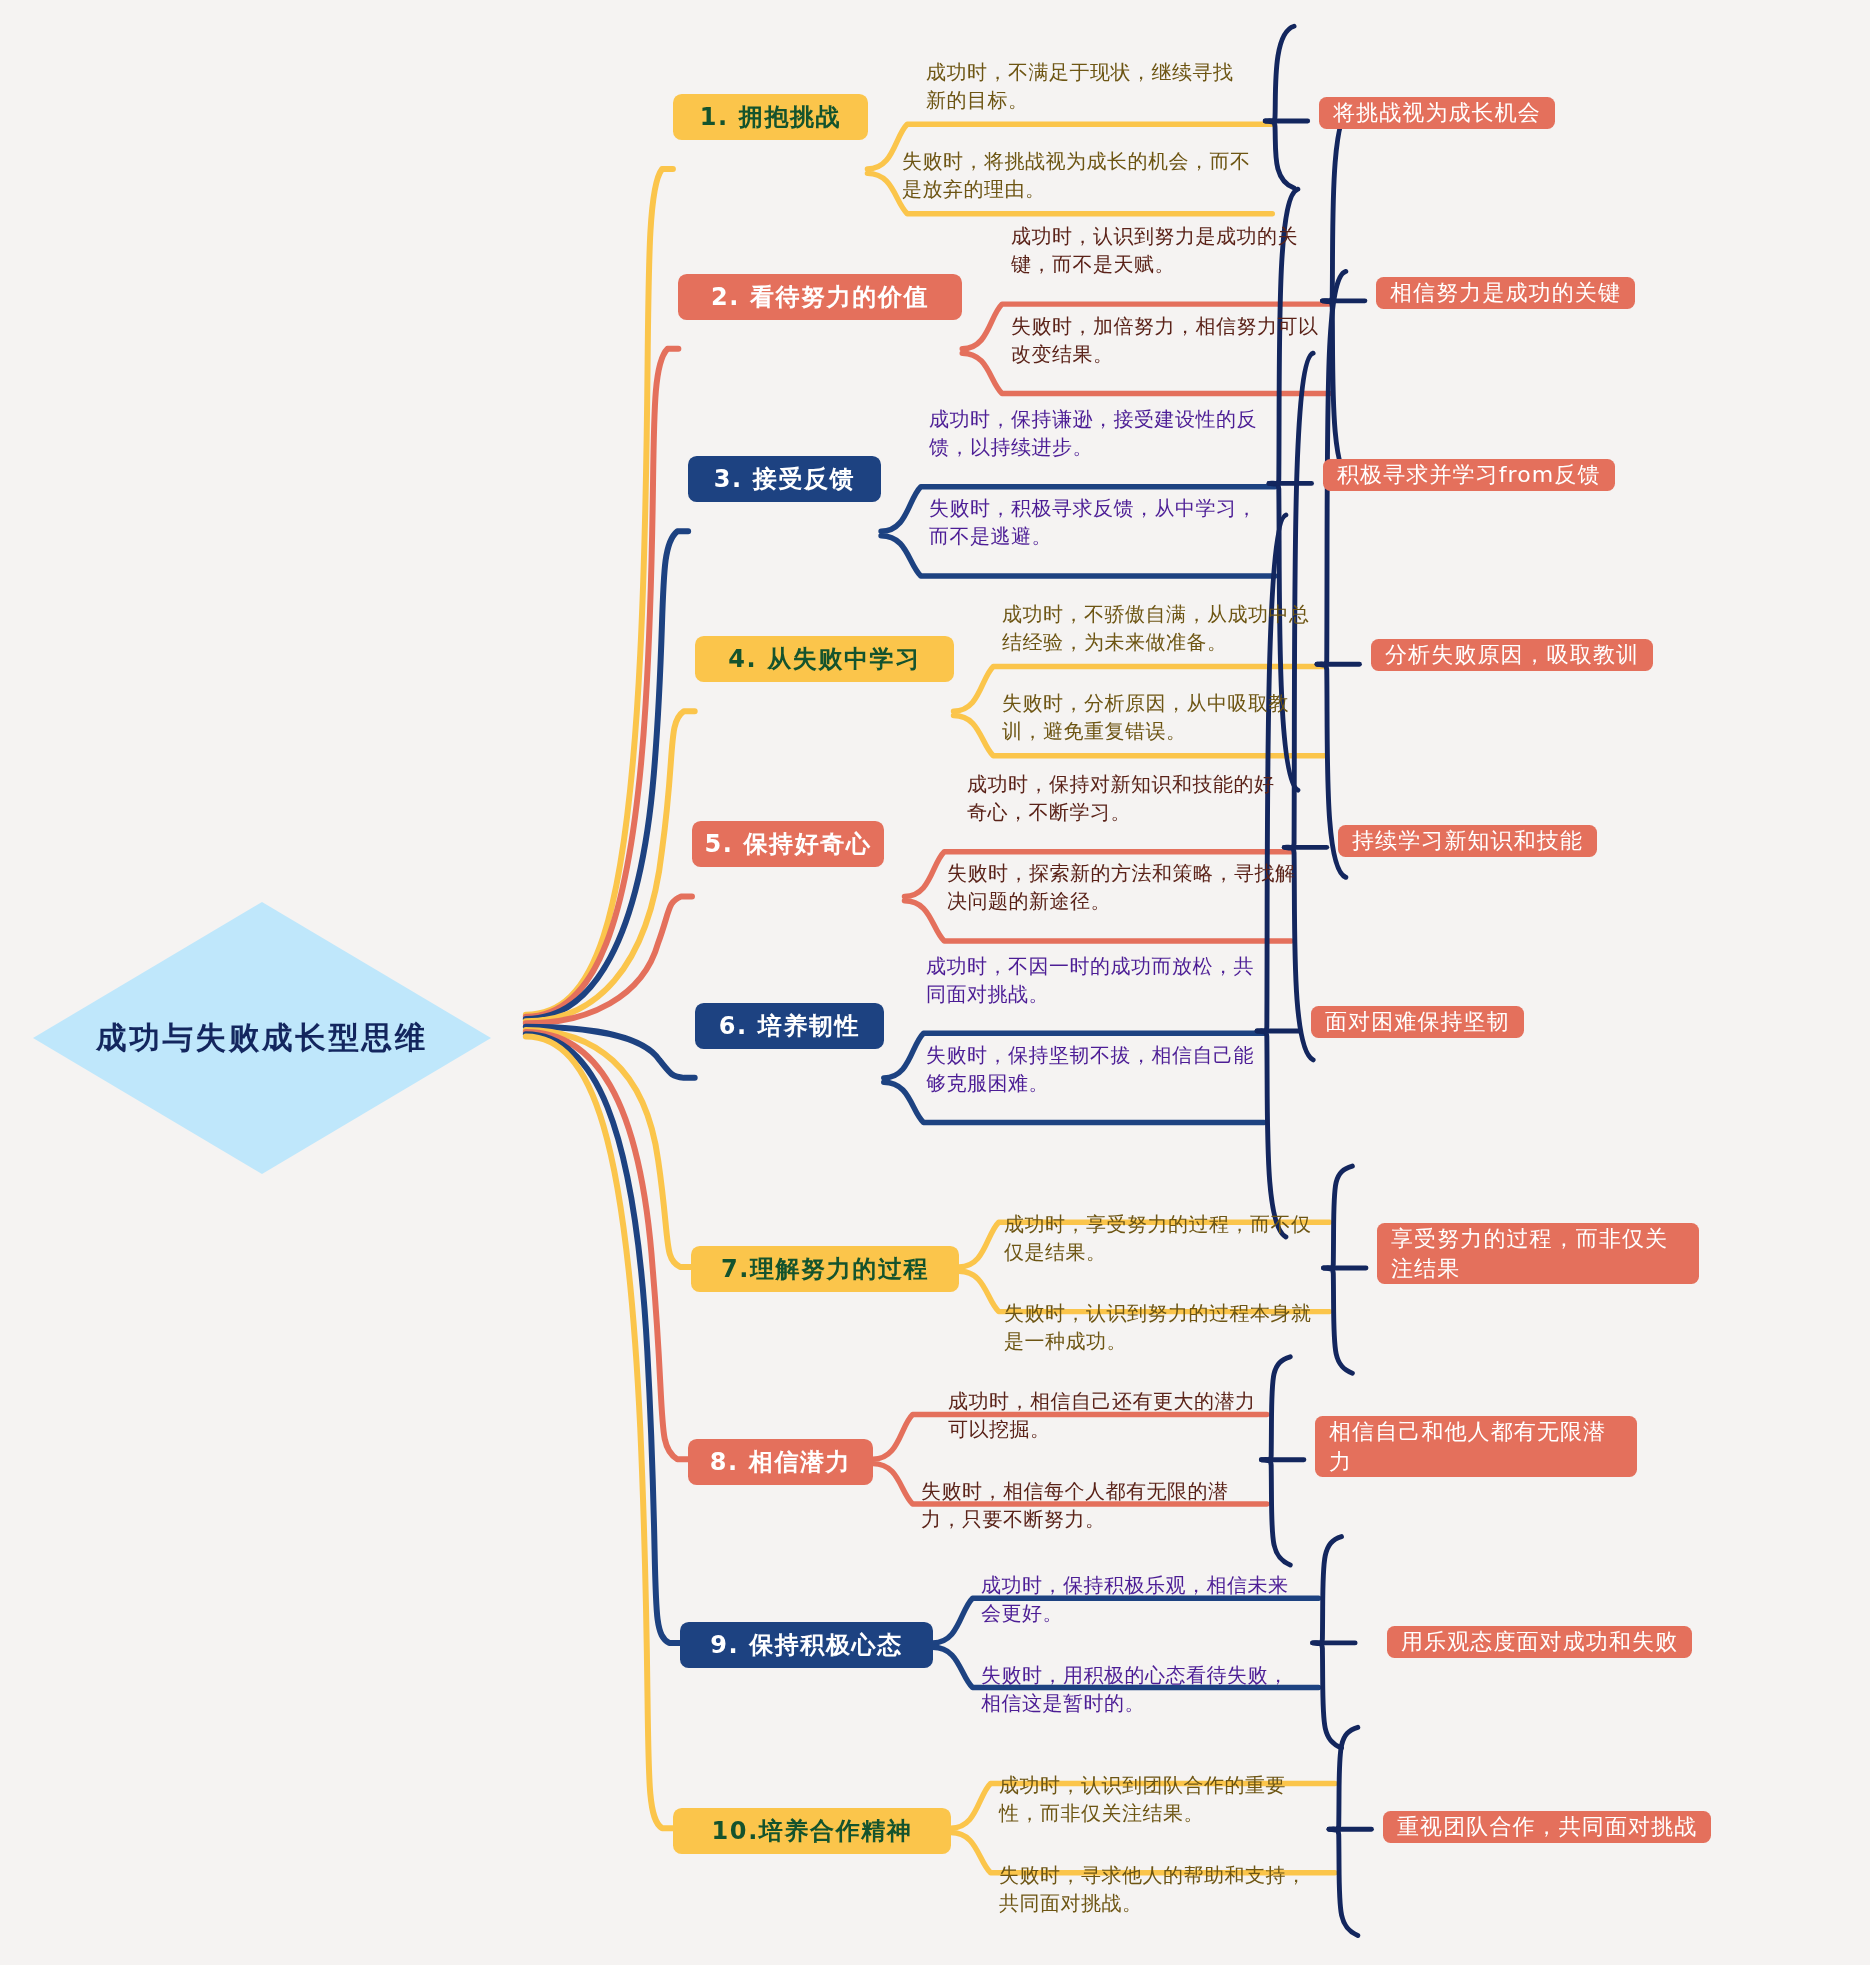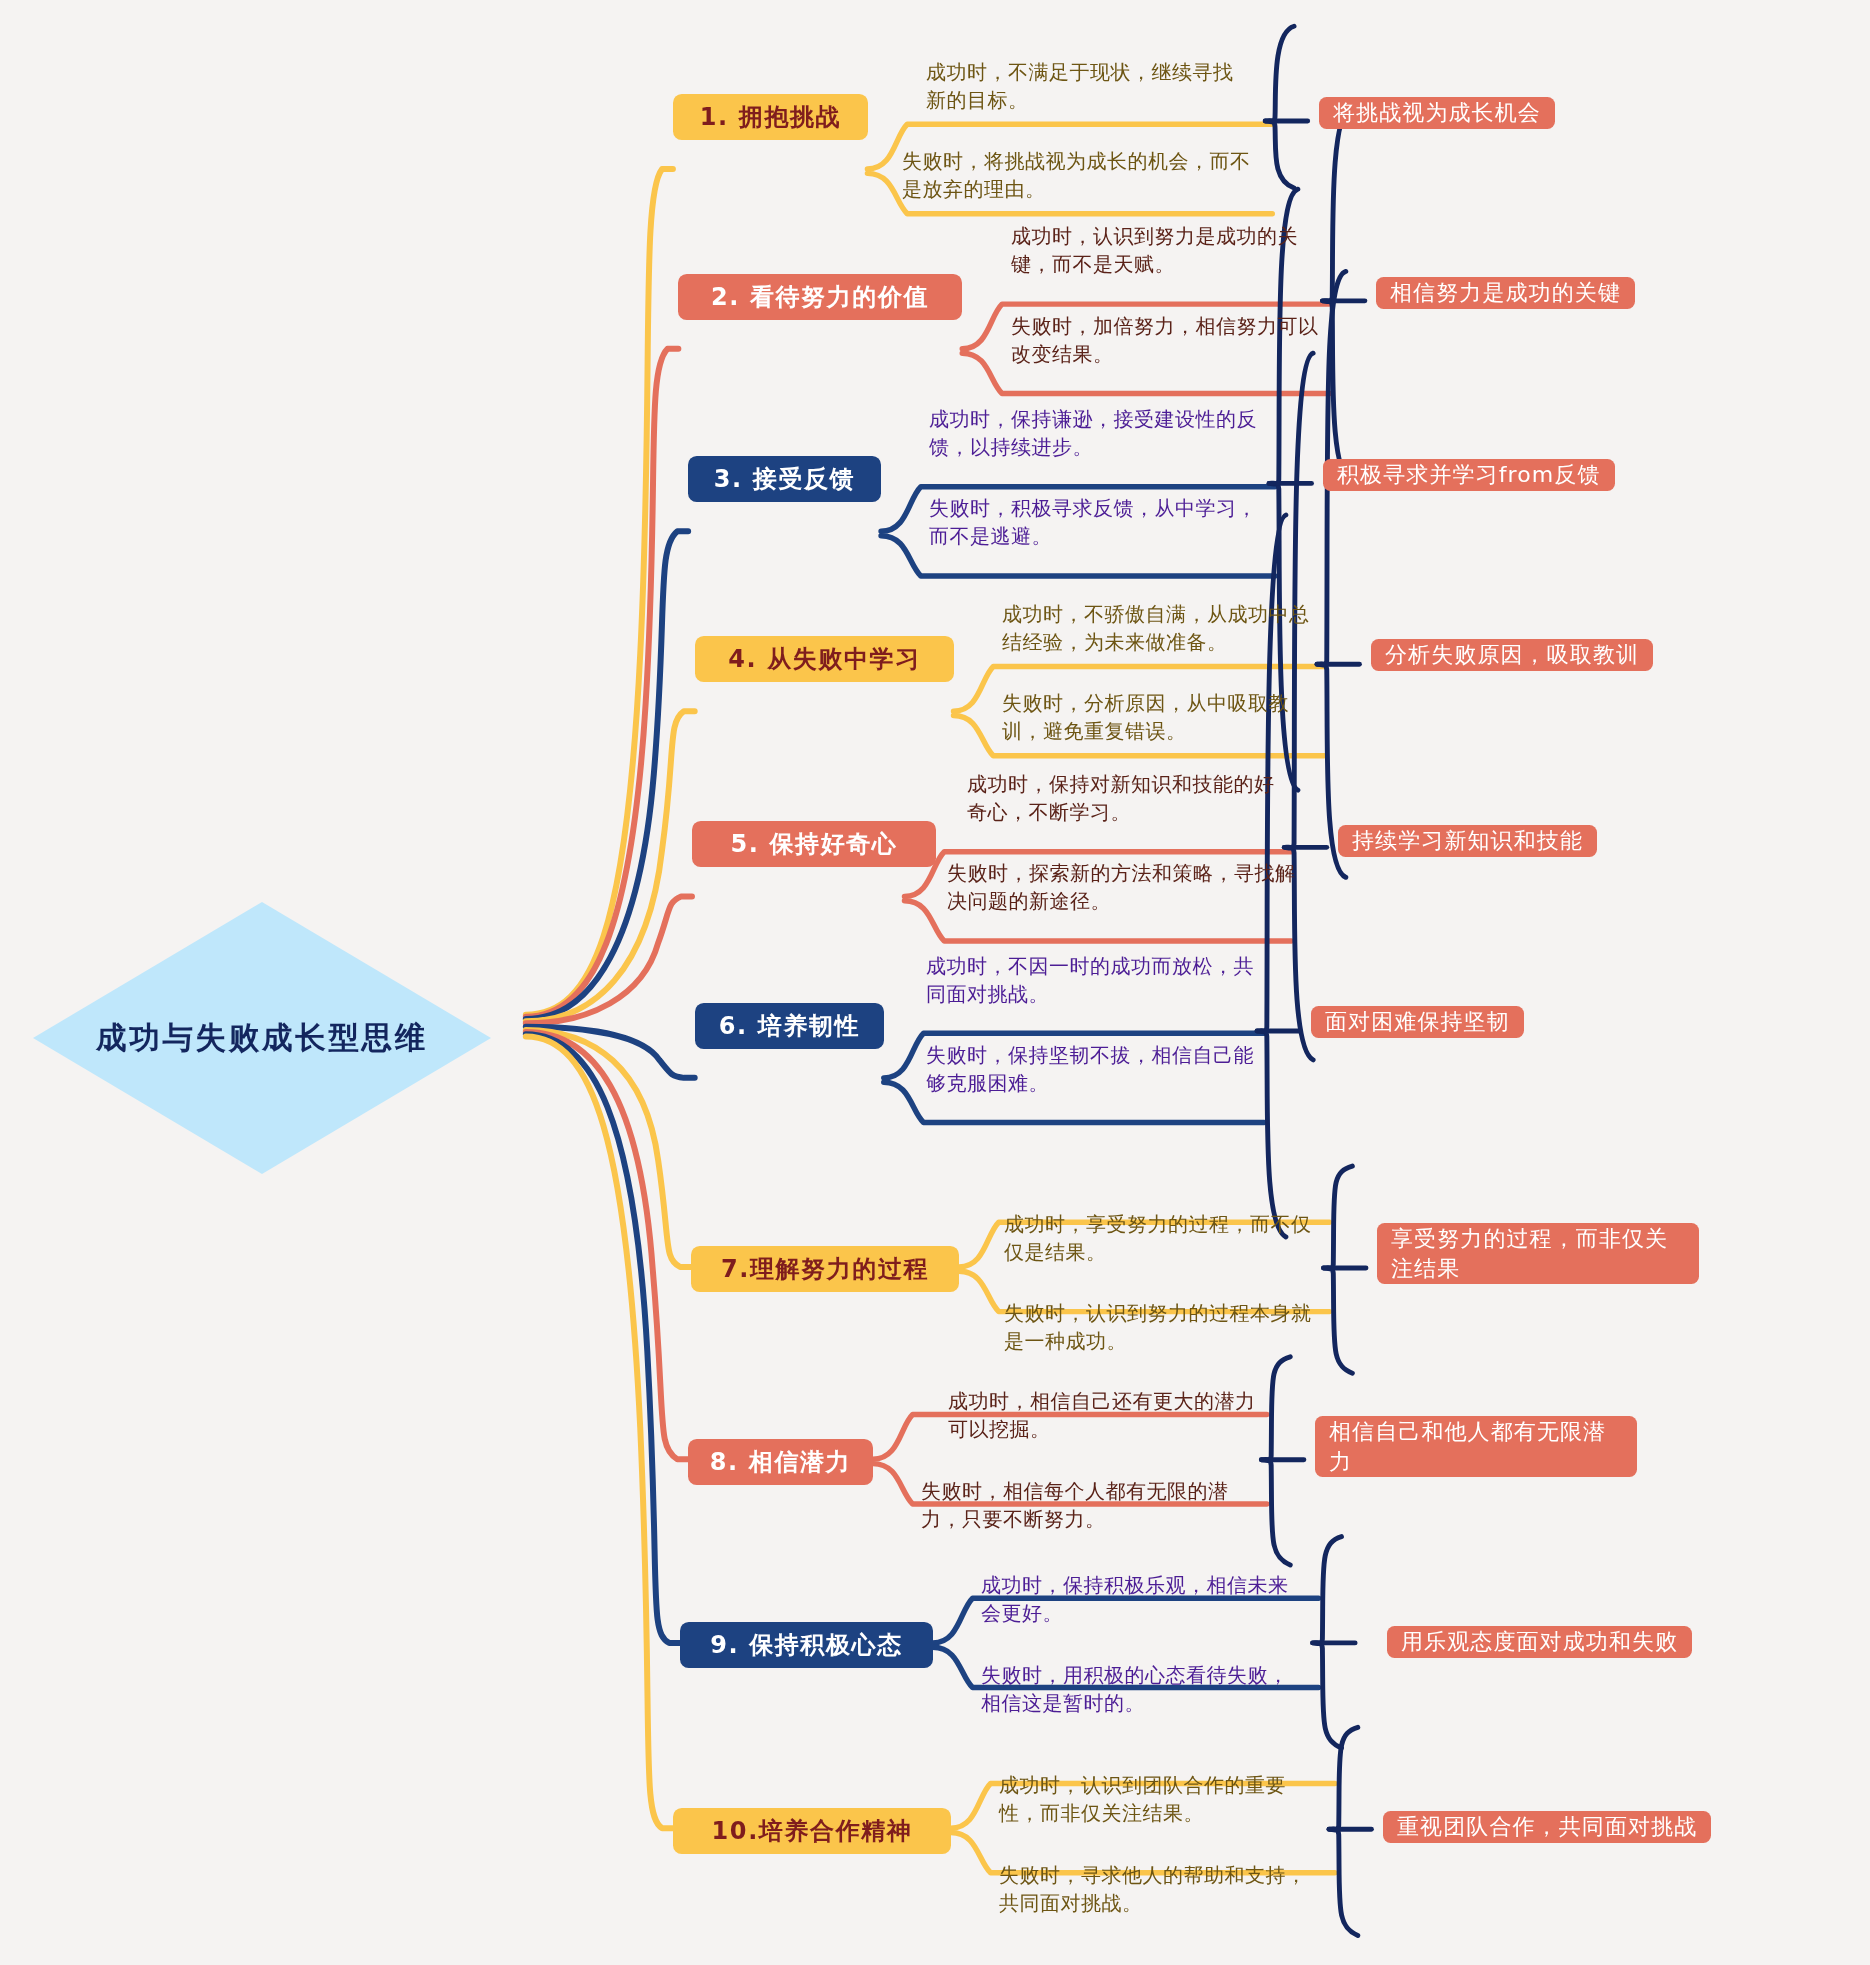--- a/index.html
+++ b/index.html
@@ -36,21 +36,21 @@
   .chip{
     position:absolute;
     display:flex;align-items:center;justify-content:center;
     border-radius:8.7px;
     font-size:24px;font-weight:700;letter-spacing:1.6px;
     white-space:nowrap;
     padding:0 14px;
     height:46px;
     box-sizing:border-box;
   }
-  .chip.yellow{background:#fbc54b;color:#7f1d1d;}
+  .chip.yellow{background:#fbc54b;color:#14532d;}
   .chip.coral{background:#e4705c;color:#ffffff;}
   .chip.navy{background:#1d4281;color:#ffffff;}
 
   
   .sub{
     position:absolute;
     font-size:20px;
     line-height:1.42;
     letter-spacing:0.5px;
     width:338px;
@@ -191,21 +191,21 @@
   <div class="sub navy" style="left:929px;top:494px;width:335px;">失败时，积极寻求反馈，从中学习，而不是逃避。</div>
   <div class="tag" style="left:1323px;top:459px;">积极寻求并学习from反馈</div>
 
   <div class="chip yellow" style="left:695px;top:636px;width:259px;">
       <span>4. 从失败中学习</span>
     </div>
   <div class="sub yellow" style="left:1002px;top:585px;width:324px;">成功时，不骄傲自满，从成功中总结经验，为未来做准备。</div>
   <div class="sub yellow" style="left:1002px;top:674px;width:324px;">失败时，分析原因，从中吸取教训，避免重复错误。</div>
   <div class="tag" style="left:1371px;top:639px;">分析失败原因，吸取教训</div>
 
-  <div class="chip coral" style="left:692px;top:821px;width:244px;">
+  <div class="chip coral" style="left:692px;top:821px;width:192px;">
       <span>5. 保持好奇心</span>
     </div>
   <div class="sub coral" style="left:967px;top:770px;width:327px;">成功时，保持对新知识和技能的好奇心，不断学习。</div>
   <div class="sub coral" style="left:947px;top:859px;width:349px;">失败时，探索新的方法和策略，寻找解决问题的新途径。</div>
   <div class="tag" style="left:1338px;top:825px;">持续学习新知识和技能</div>
 
   <div class="chip navy" style="left:695px;top:1003px;width:189px;">
       <span>6. 培养韧性</span>
     </div>
   <div class="sub navy" style="left:926px;top:952px;width:330px;">成功时，不因一时的成功而放松，共同面对挑战。</div>

